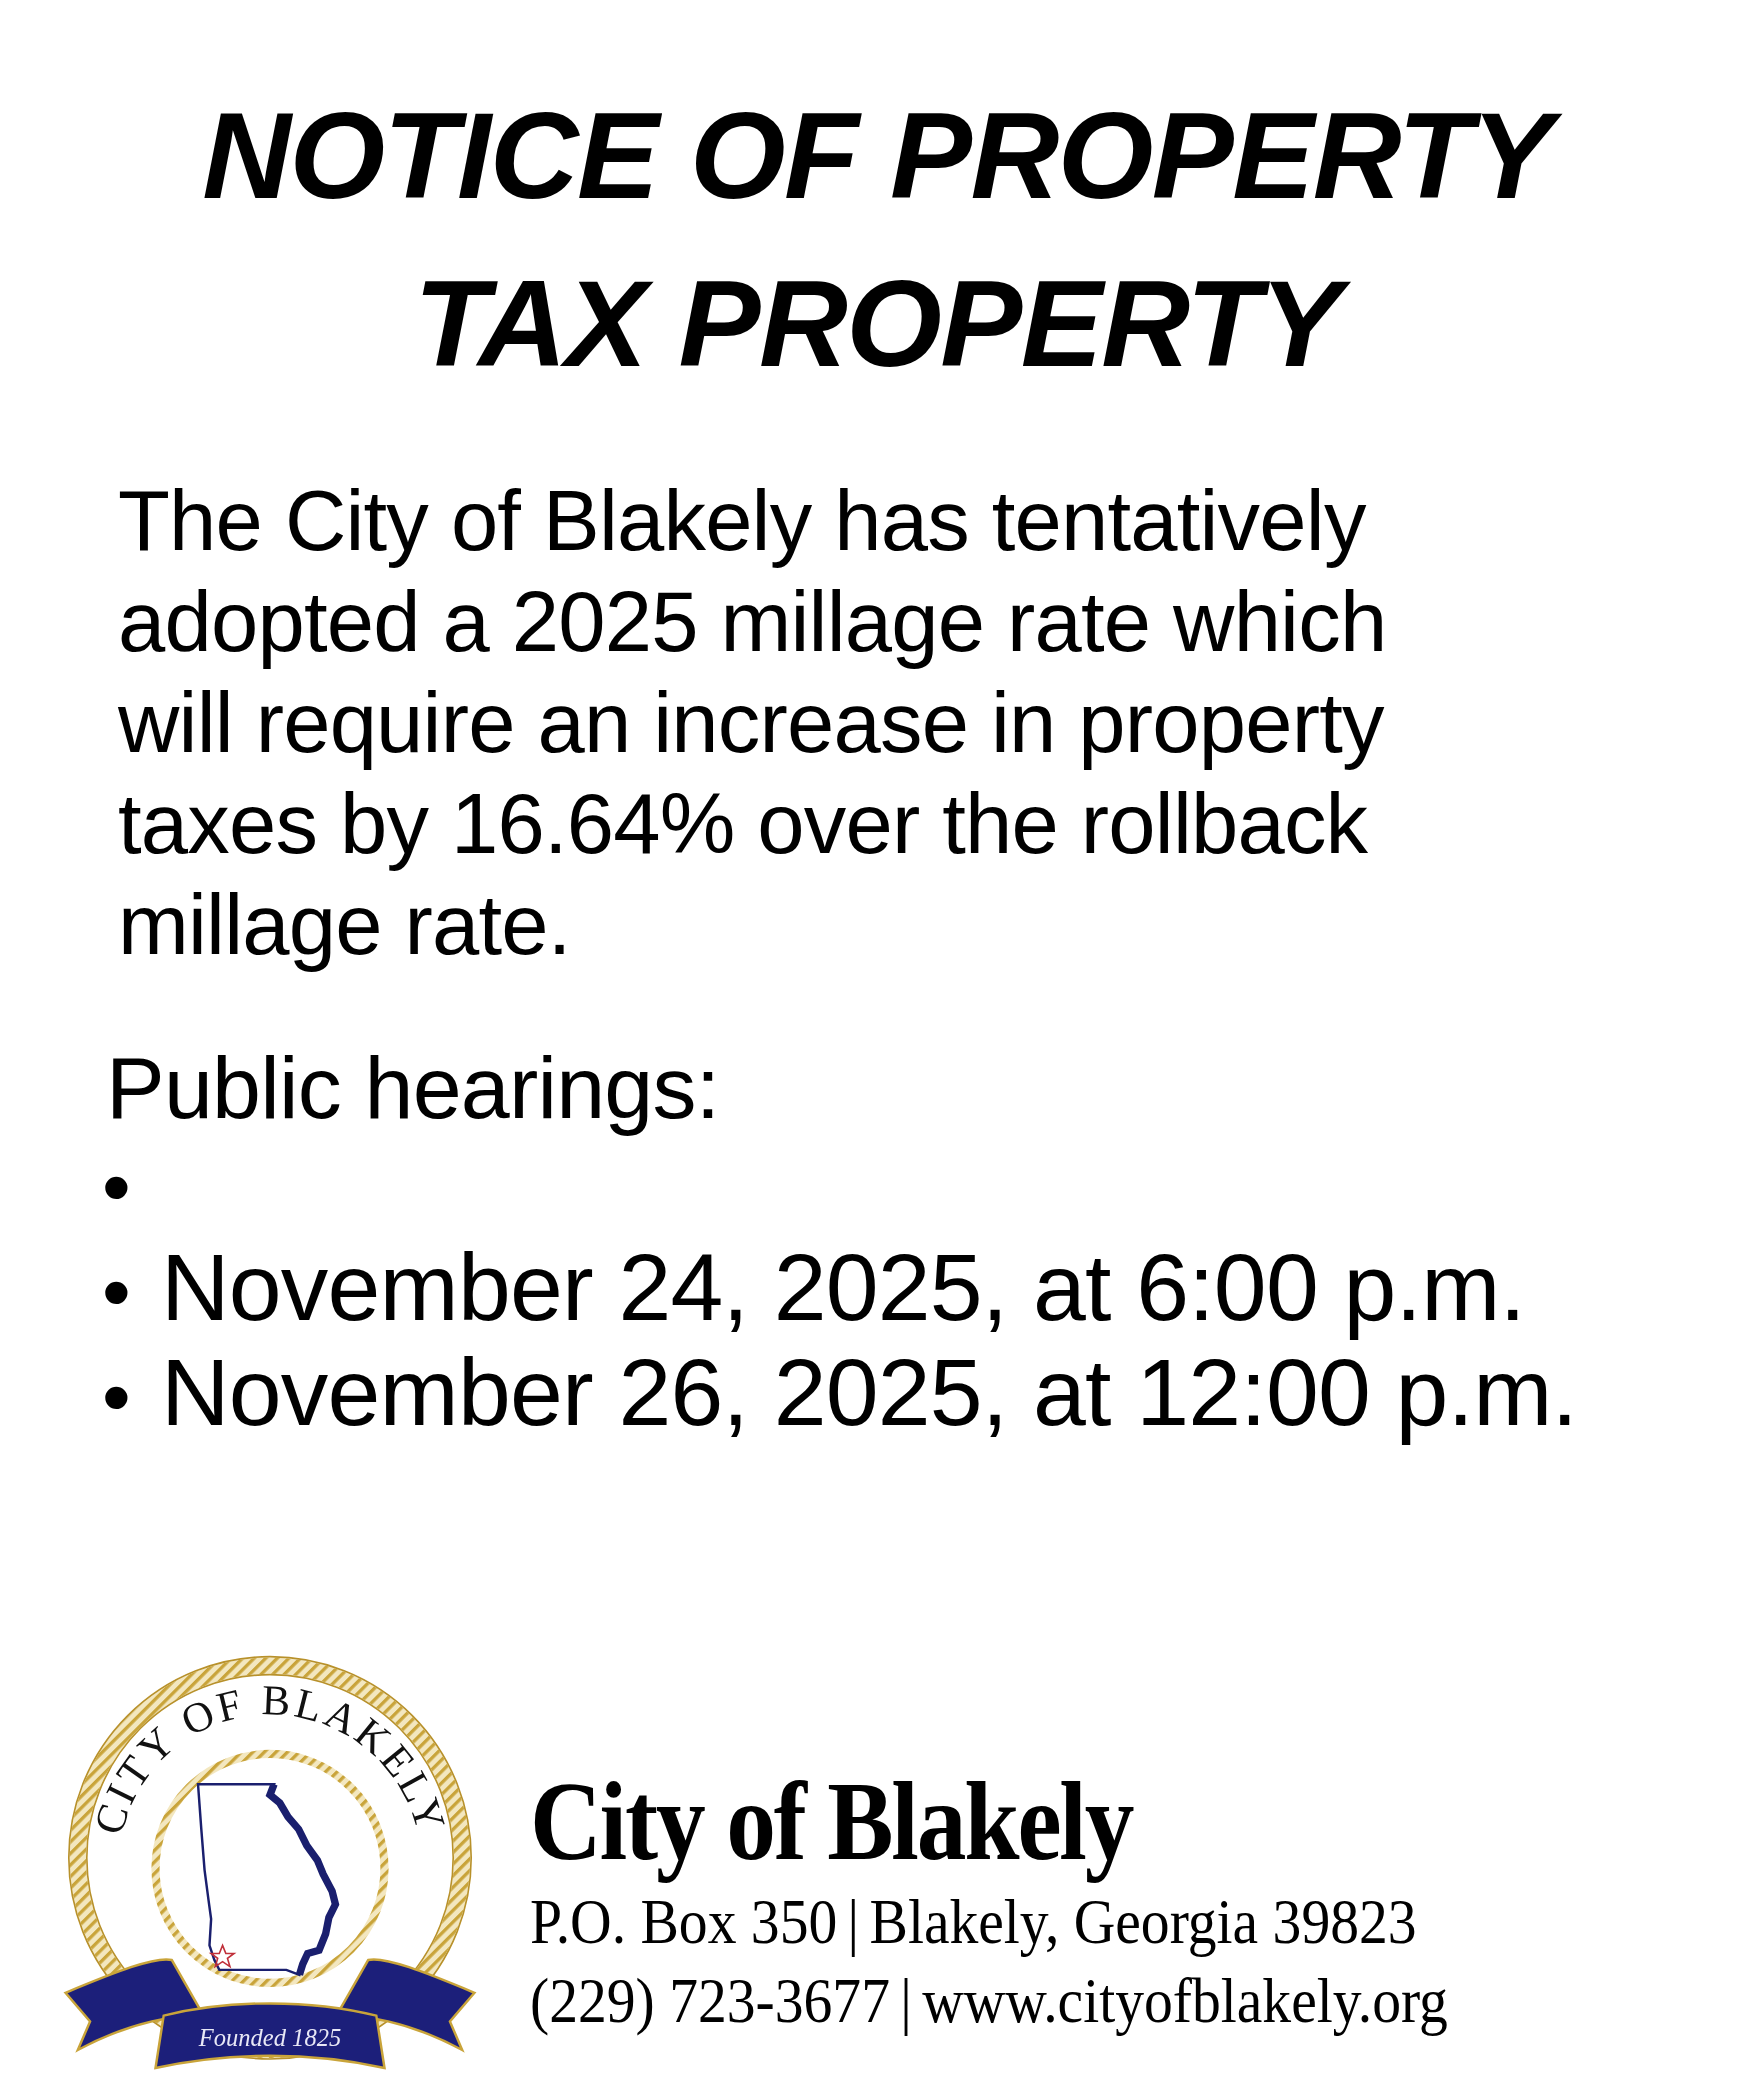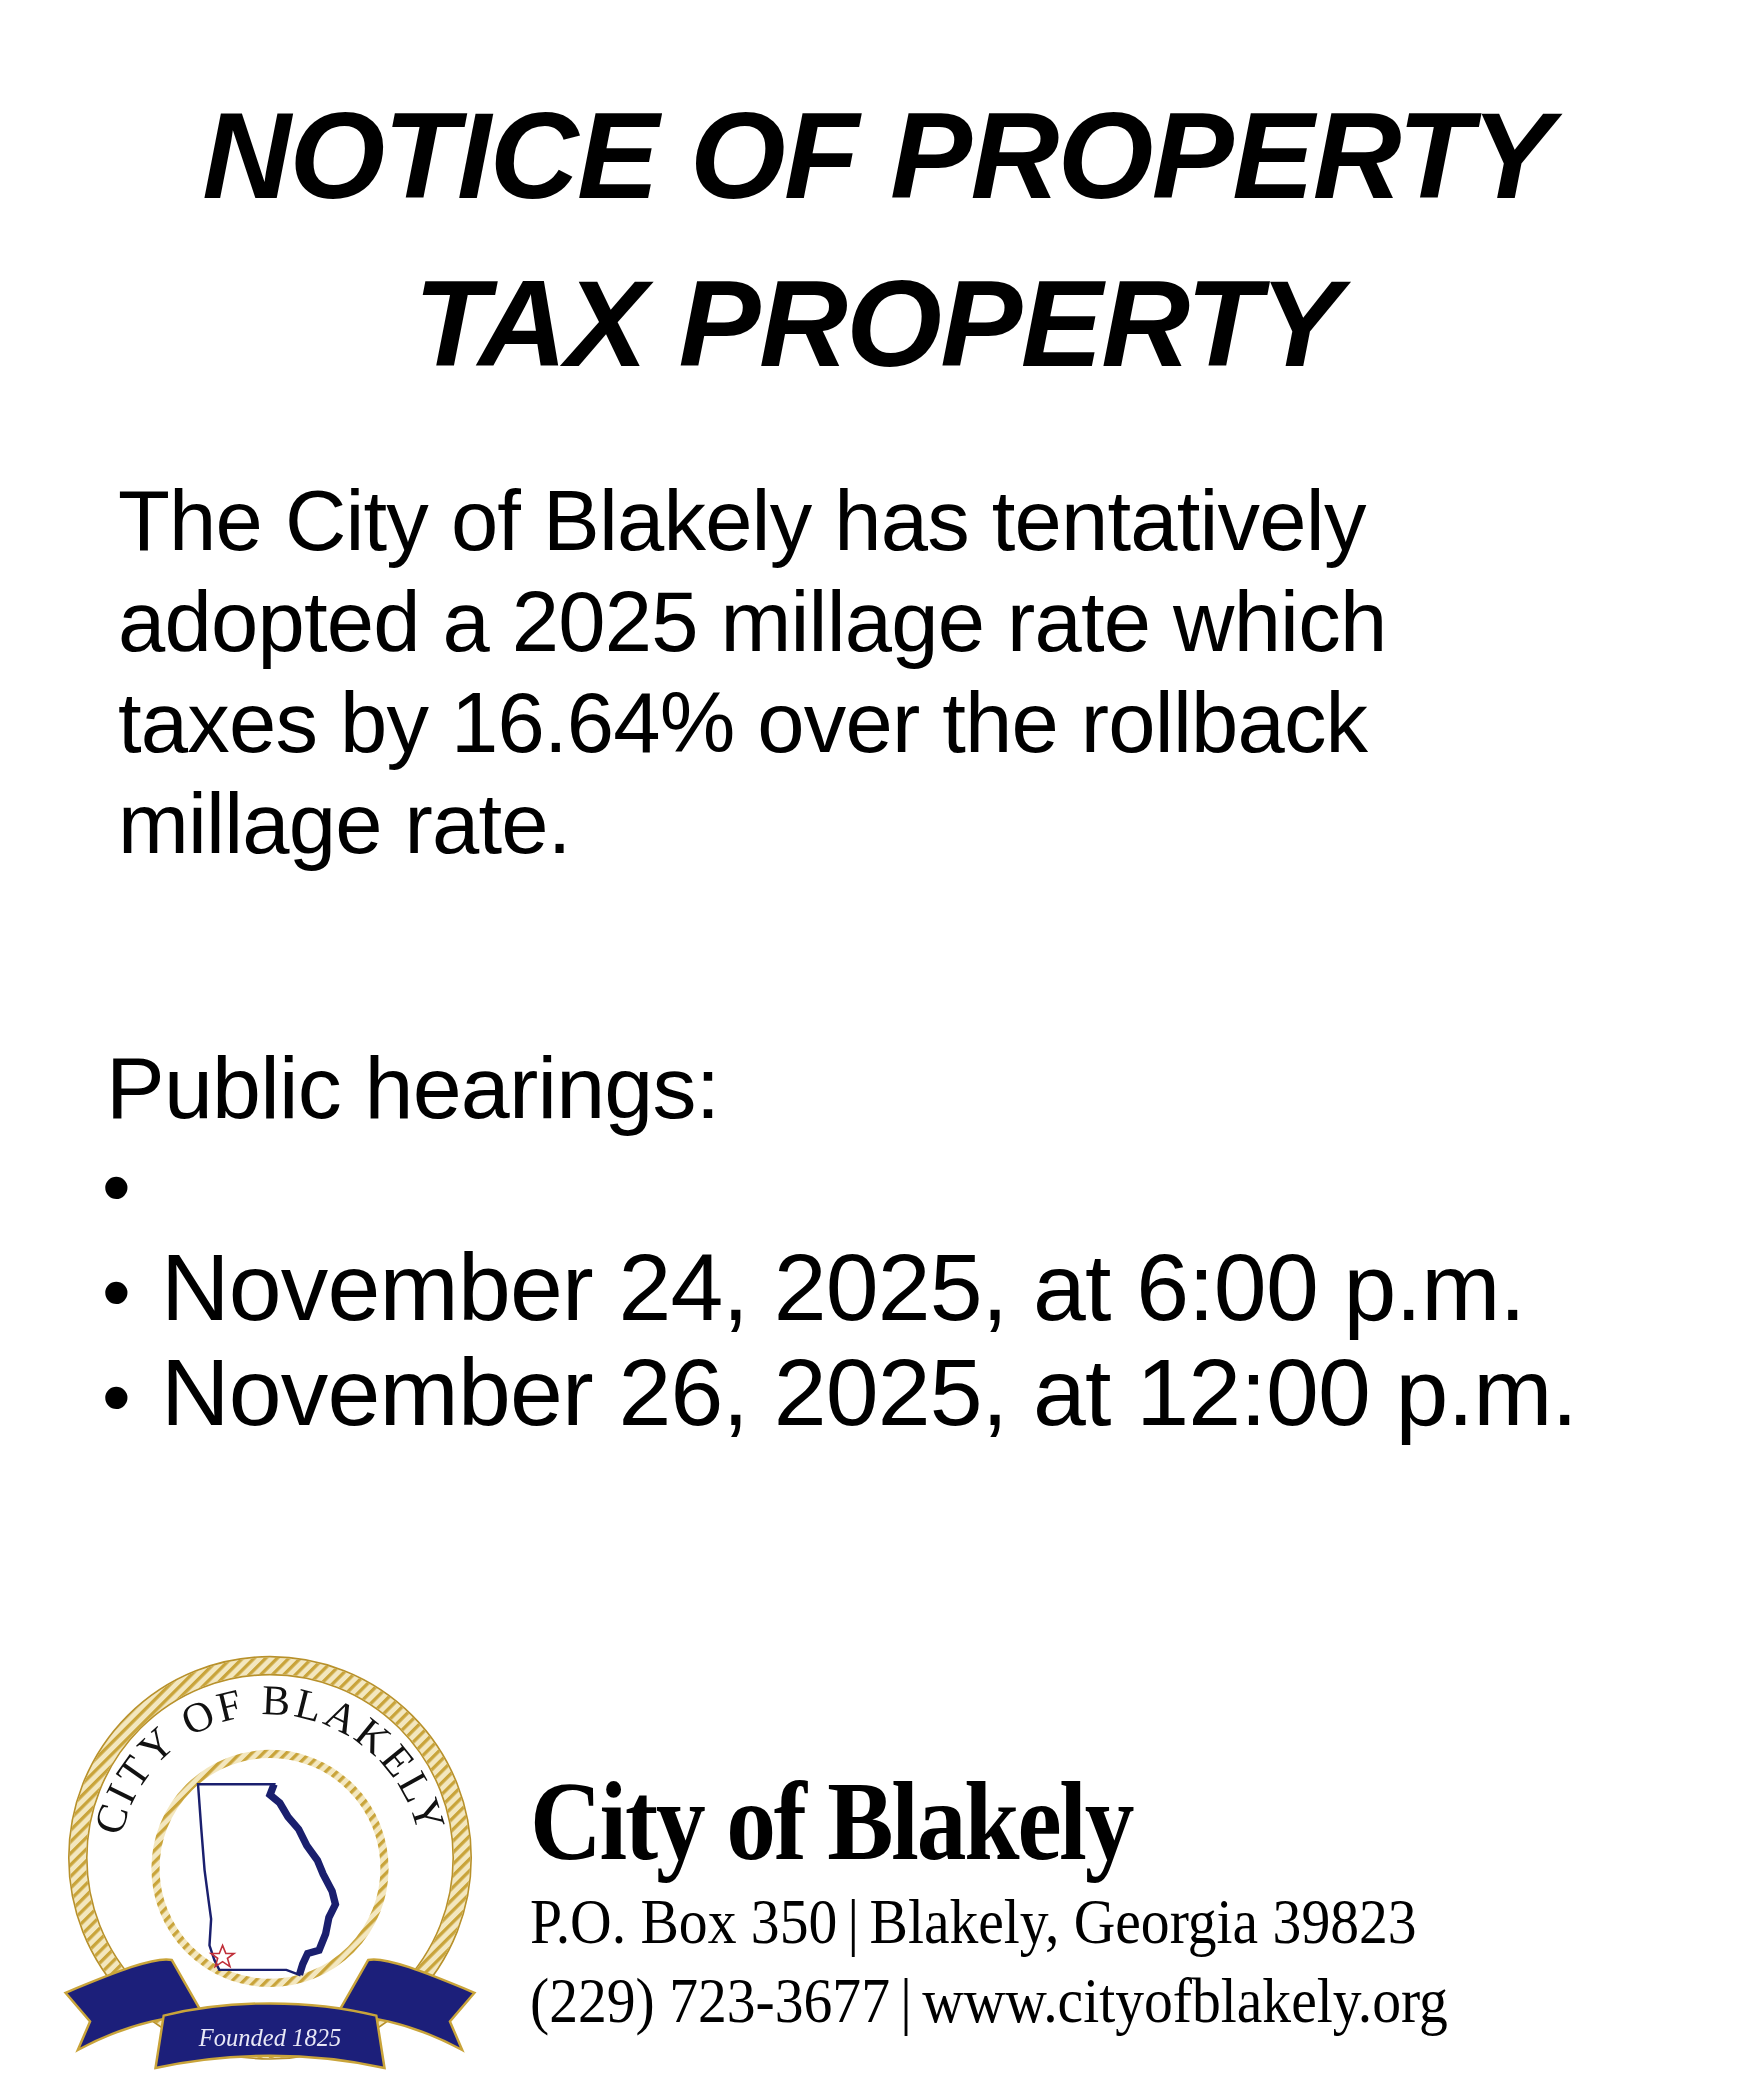--- a/index.html
+++ b/index.html
@@ -39,20 +39,21 @@
   </style>
 </head>
 <body>
 
 <h1 class="title" id="title-1">NOTICE OF PROPERTY</h1>
 <h1 class="title" id="title-2">TAX PROPERTY</h1>
 
 <p class="body-text">
   <span>The City of Blakely has tentatively</span>
   <span>adopted a 2025 millage rate which</span>
+  <span>will require an increase in property</span>
   <span>taxes by 16.64% over the rollback</span>
   <span>millage rate.</span>
 </p>
 
 <p class="hearings-head">Public hearings:</p>
 <ul class="hearings">
   <li>
     <span class="bullet">•</span>
   </li>
   <li>

